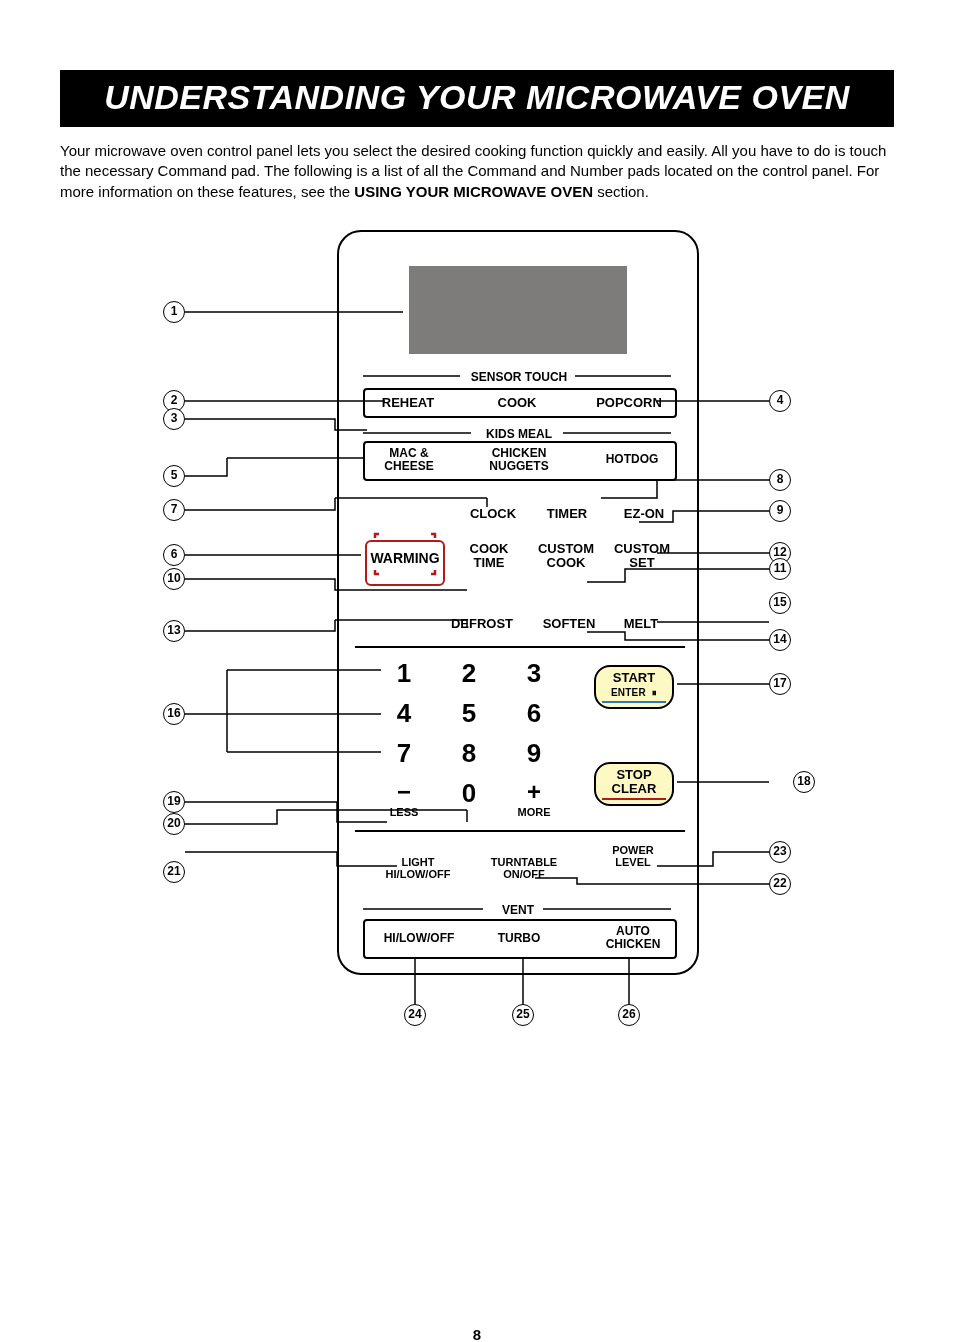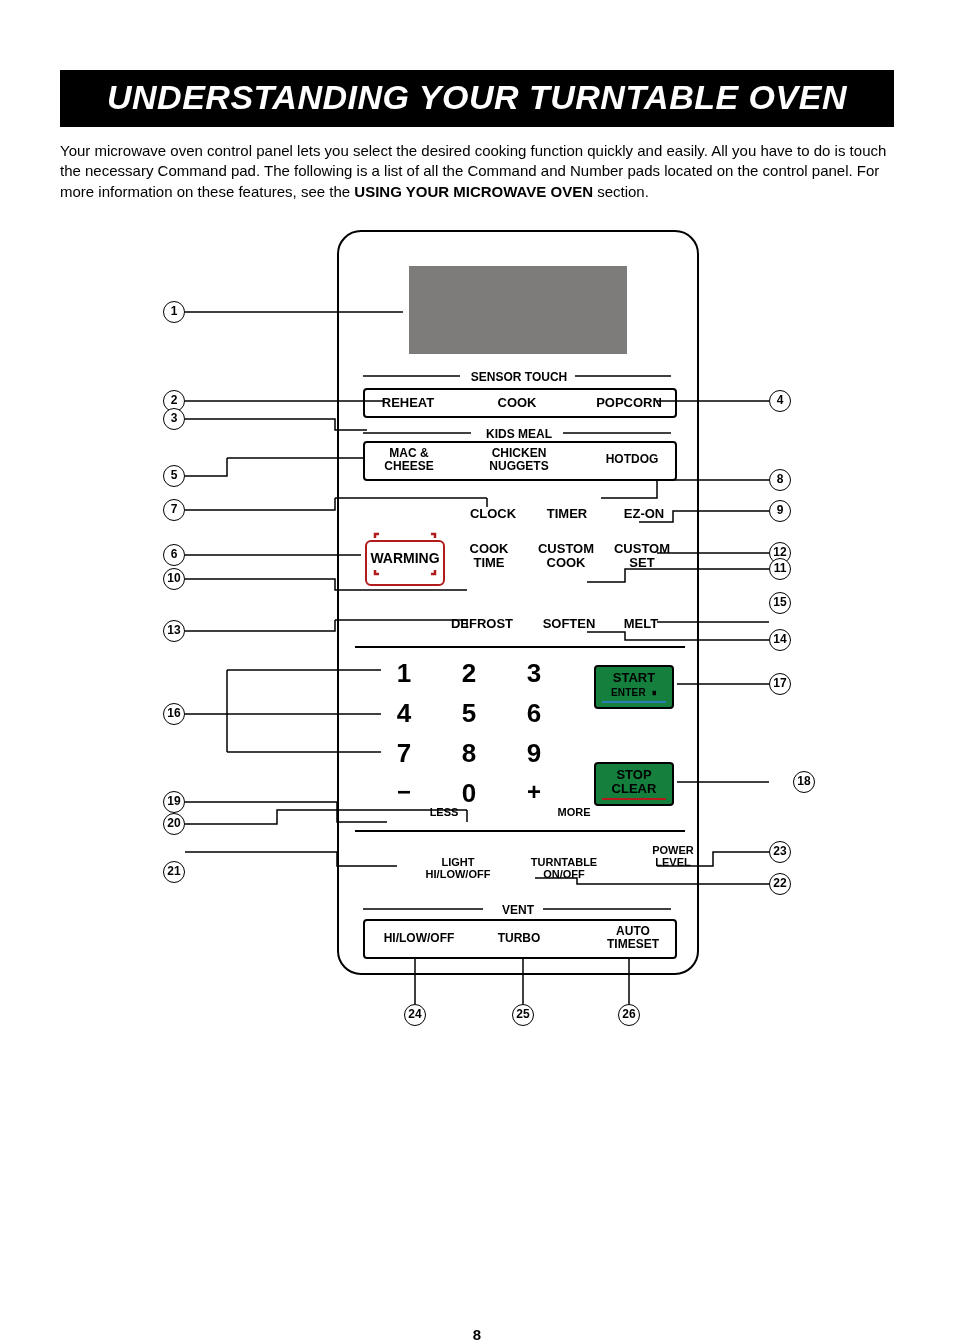--- a/index.html
+++ b/index.html
@@ -71,31 +71,31 @@
   }
   .label {
     position: absolute;
     font-weight: bold;
     font-size: 13px;
     text-align: center;
     line-height: 1.1;
     white-space: pre-line;
   }
   .small { font-size: 12px; }
-  .xsmall { font-size: 11px; margin-left: 40px; }
+  .xsmall { font-size: 11px; }
   .btn-box {
     position: absolute;
     border: 2px solid #000;
-    border-radius: 4px;
+    border-radius: 16px;
     text-align: center;
     padding: 4px 0;
     font-weight: bold;
     font-size: 13px;
     line-height: 1.1;
-    background: #15803d;
+    background: #fef9c3;
   }
   .warming {
     border: 2.5px solid #b11b1b;
     border-radius: 6px;
     position: absolute;
     color: #000;
     font-weight: bold;
     font-size: 14px;
     text-align: center;
   }
@@ -129,21 +129,21 @@
     left: 0; top: 0;
     width: 640px; height: 830px;
     pointer-events: none;
   }
   svg.lines line, svg.lines polyline, svg.lines path { stroke: #000; stroke-width: 1.5; fill: none; }
 </style>
 </head>
 <body>
 
 <div class="page">
-  <div class="title-bar">UNDERSTANDING YOUR TURNTABLE OVEN</div>
+  <div class="title-bar">UNDERSTANDING YOUR MICROWAVE OVEN</div>
   <div class="intro">
     <span>Your microwave oven control panel lets you select the desired cooking function quickly and easily. All you have to do is touch the necessary Command pad. The following is a list of all the Command and Number pads located on the control panel. For more information on these features, see the </span><span class="strong">USING YOUR MICROWAVE OVEN</span><span> section.</span>
   </div>
 
   <div class="diagram">
 
     <div class="panel">
       <div class="display"></div>
 
       <div class="label small" style="left:130px; top:139px; width:100px;">SENSOR TOUCH</div>
@@ -221,21 +221,21 @@
         <span>TURNTABLE</span><br><span>ON/OFF</span>
       </div>
       <div class="label xsmall" style="left:254px; top:612px; width:80px;">POWER
 LEVEL</div>
 
       <div class="label small" style="left:154px; top:672px; width:50px;">VENT</div>
       <div style="position:absolute; left:24px; top:687px; width:314px; height:40px; border:2px solid #000; border-radius:4px;"></div>
       <div class="label small" style="left:30px; top:700px; width:100px;">HI/LOW/OFF</div>
       <div class="label small" style="left:150px; top:700px; width:60px;">TURBO</div>
       <div class="label small" style="left:254px; top:693px; width:80px;">AUTO
-TIMESET</div>
+CHICKEN</div>
     </div>
 
     <svg class="lines">
 
       <line x1="206" y1="146" x2="303" y2="146"></line>
       <line x1="418" y1="146" x2="514" y2="146"></line>
       <line x1="206" y1="203" x2="314" y2="203"></line>
       <line x1="406" y1="203" x2="514" y2="203"></line>
       <line x1="206" y1="679" x2="326" y2="679"></line>
       <line x1="386" y1="679" x2="514" y2="679"></line>

